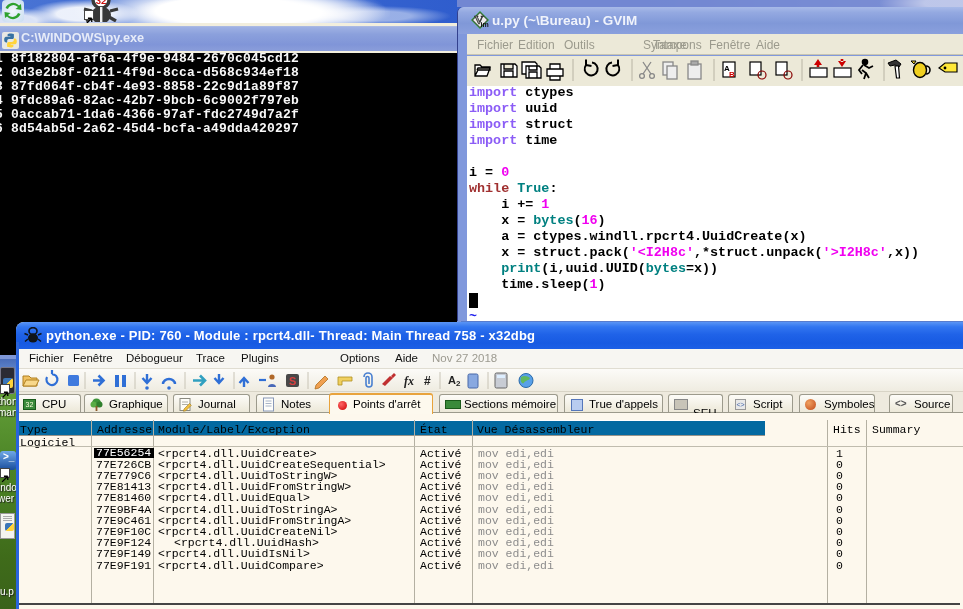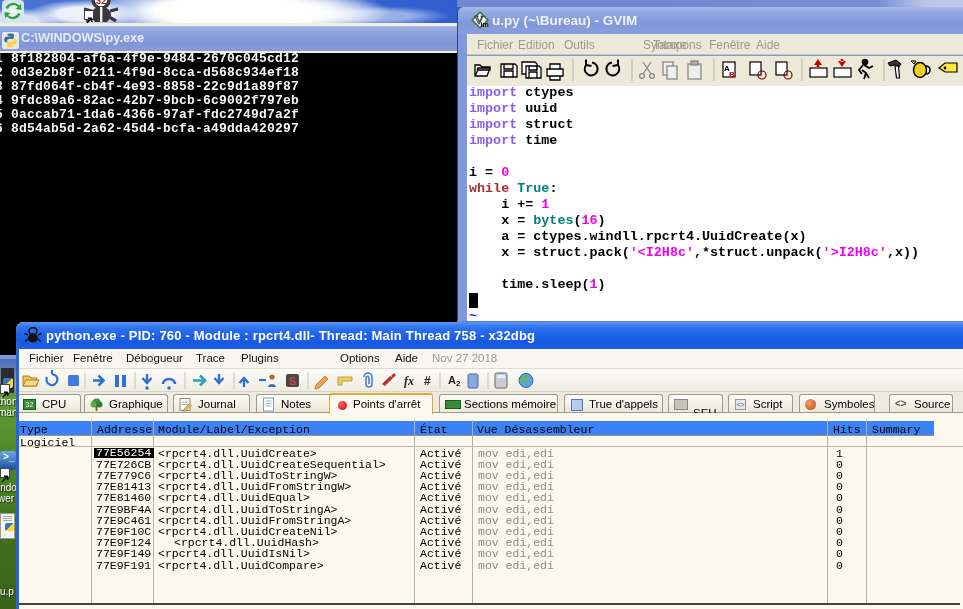--- a/index.html
+++ b/index.html
@@ -40,21 +40,21 @@
 #x-tbar { position:absolute; left:0; top:0; width:947px; height:27px; border-radius:8px 0 0 0; background:linear-gradient(180deg,#5a95f5 0%,#3276f0 18%,#2063e8 45%,#175ae2 78%,#1c5fe6 100%); }
 #x-title { position:absolute; left:30px; top:6px; color:#fff; font-weight:bold; font-size:13px; letter-spacing:0.2px; }
 #x-menu { position:absolute; left:0; top:27px; width:947px; height:20px; background:#f7f6f2; color:#111; font-size:11.5px; border-bottom:1px solid #e0ddd2; }
 #x-menu span { position:absolute; top:3px; }
 #x-tools { position:absolute; left:0; top:47px; width:947px; height:23px; background:linear-gradient(180deg,#fcfbf8,#efece1); border-bottom:1px solid #d8d4c6; }
 #x-tabs { position:absolute; left:0; top:70px; width:947px; height:21px; background:#eeeade; border-bottom:1px solid #9c9a8c; }
 .tab { position:absolute; top:2px; height:18px; background:linear-gradient(180deg,#fdfcf8,#ece8d8); border:1px solid #9c9a8c; border-bottom:none; border-radius:3px 3px 0 0; font-size:11.5px; color:#000; }
 .tab.sel { background:#fdf9ee; top:1px; height:21px; z-index:3; border-color:#e8a33c; border-top:2px solid #e8a33c; }
 .tab .tl { position:absolute; top:3px; white-space:nowrap; }
 #x-content { position:absolute; left:0; top:91px; width:947px; height:196px; background:#fdf8ed; }
-#x-header { position:absolute; left:0; top:7px; width:918px; height:16px; background:#3b82f6; border-top:1px solid #fff; border-bottom:1px solid #98948a; font-family:"Liberation Mono",monospace; font-size:11.5px; color:#000; }
+#x-header { position:absolute; left:0; top:7px; width:749px; height:16px; background:#0369a1; border-top:1px solid #fff; border-bottom:1px solid #98948a; font-family:"Liberation Mono",monospace; font-size:11.5px; color:#000; }
 .hcell { position:absolute; top:2px; white-space:pre; }
 .vline { position:absolute; top:7px; height:183px; width:1px; background:#b4b0a2; }
 .trow { position:absolute; line-height:11px; font-family:"Liberation Mono",monospace; font-size:11.5px; color:#000; white-space:pre; }
 .gray { color:#8c8c8c; }
 .selcell { background:#000; color:#fff; line-height:10px; padding:0 3px 0 2px; margin-left:-2px; }
 </style>
 </head>
 <body>
 
 <div class="abs" id="sky"></div>
@@ -219,20 +219,21 @@
     <div class="code-line" style="top:-1px;"><span class="kw1">import</span> ctypes</div>
     <div class="code-line" style="top:15px;"><span class="kw1">import</span> uuid</div>
     <div class="code-line" style="top:31px;"><span class="kw1">import</span> struct</div>
     <div class="code-line" style="top:47px;"><span class="kw1">import</span> time</div>
     <div class="code-line" style="top:79px;">i = <span class="num">0</span></div>
     <div class="code-line" style="top:95px;"><span class="kw2">while</span> <span class="fn">True</span>:</div>
     <div class="code-line" style="top:111px;">    i += <span class="num">1</span></div>
     <div class="code-line" style="top:127px;">    x = <span class="fn">bytes</span>(<span class="num">16</span>)</div>
     <div class="code-line" style="top:143px;">    a = ctypes.windll.rpcrt4.UuidCreate(x)</div>
     <div class="code-line" style="top:159px;">    x = struct.pack(<span class="str">'&lt;I2H8c'</span>,*struct.unpack(<span class="str">'&gt;I2H8c'</span>,x))</div>
+    <div class="code-line" style="top:175px;">    <span class="fn">print</span>(i,uuid.UUID(<span class="fn">bytes</span>=x))</div>
     <div class="code-line" style="top:191px;">    time.sleep(<span class="num">1</span>)</div>
     <div class="abs" style="left:2px;top:207px;width:9px;height:15px;background:#000;"></div>
     <div class="code-line" style="top:223px;color:#2222ee;">~</div>
   </div>
 </div>
 
 <div class="abs" id="xdbg">
   <div id="x-tbar">
     <div class="abs" style="left:8px;top:5px;width:18px;height:16px;">
       <svg width="18" height="16" viewBox="0 0 18 16">

